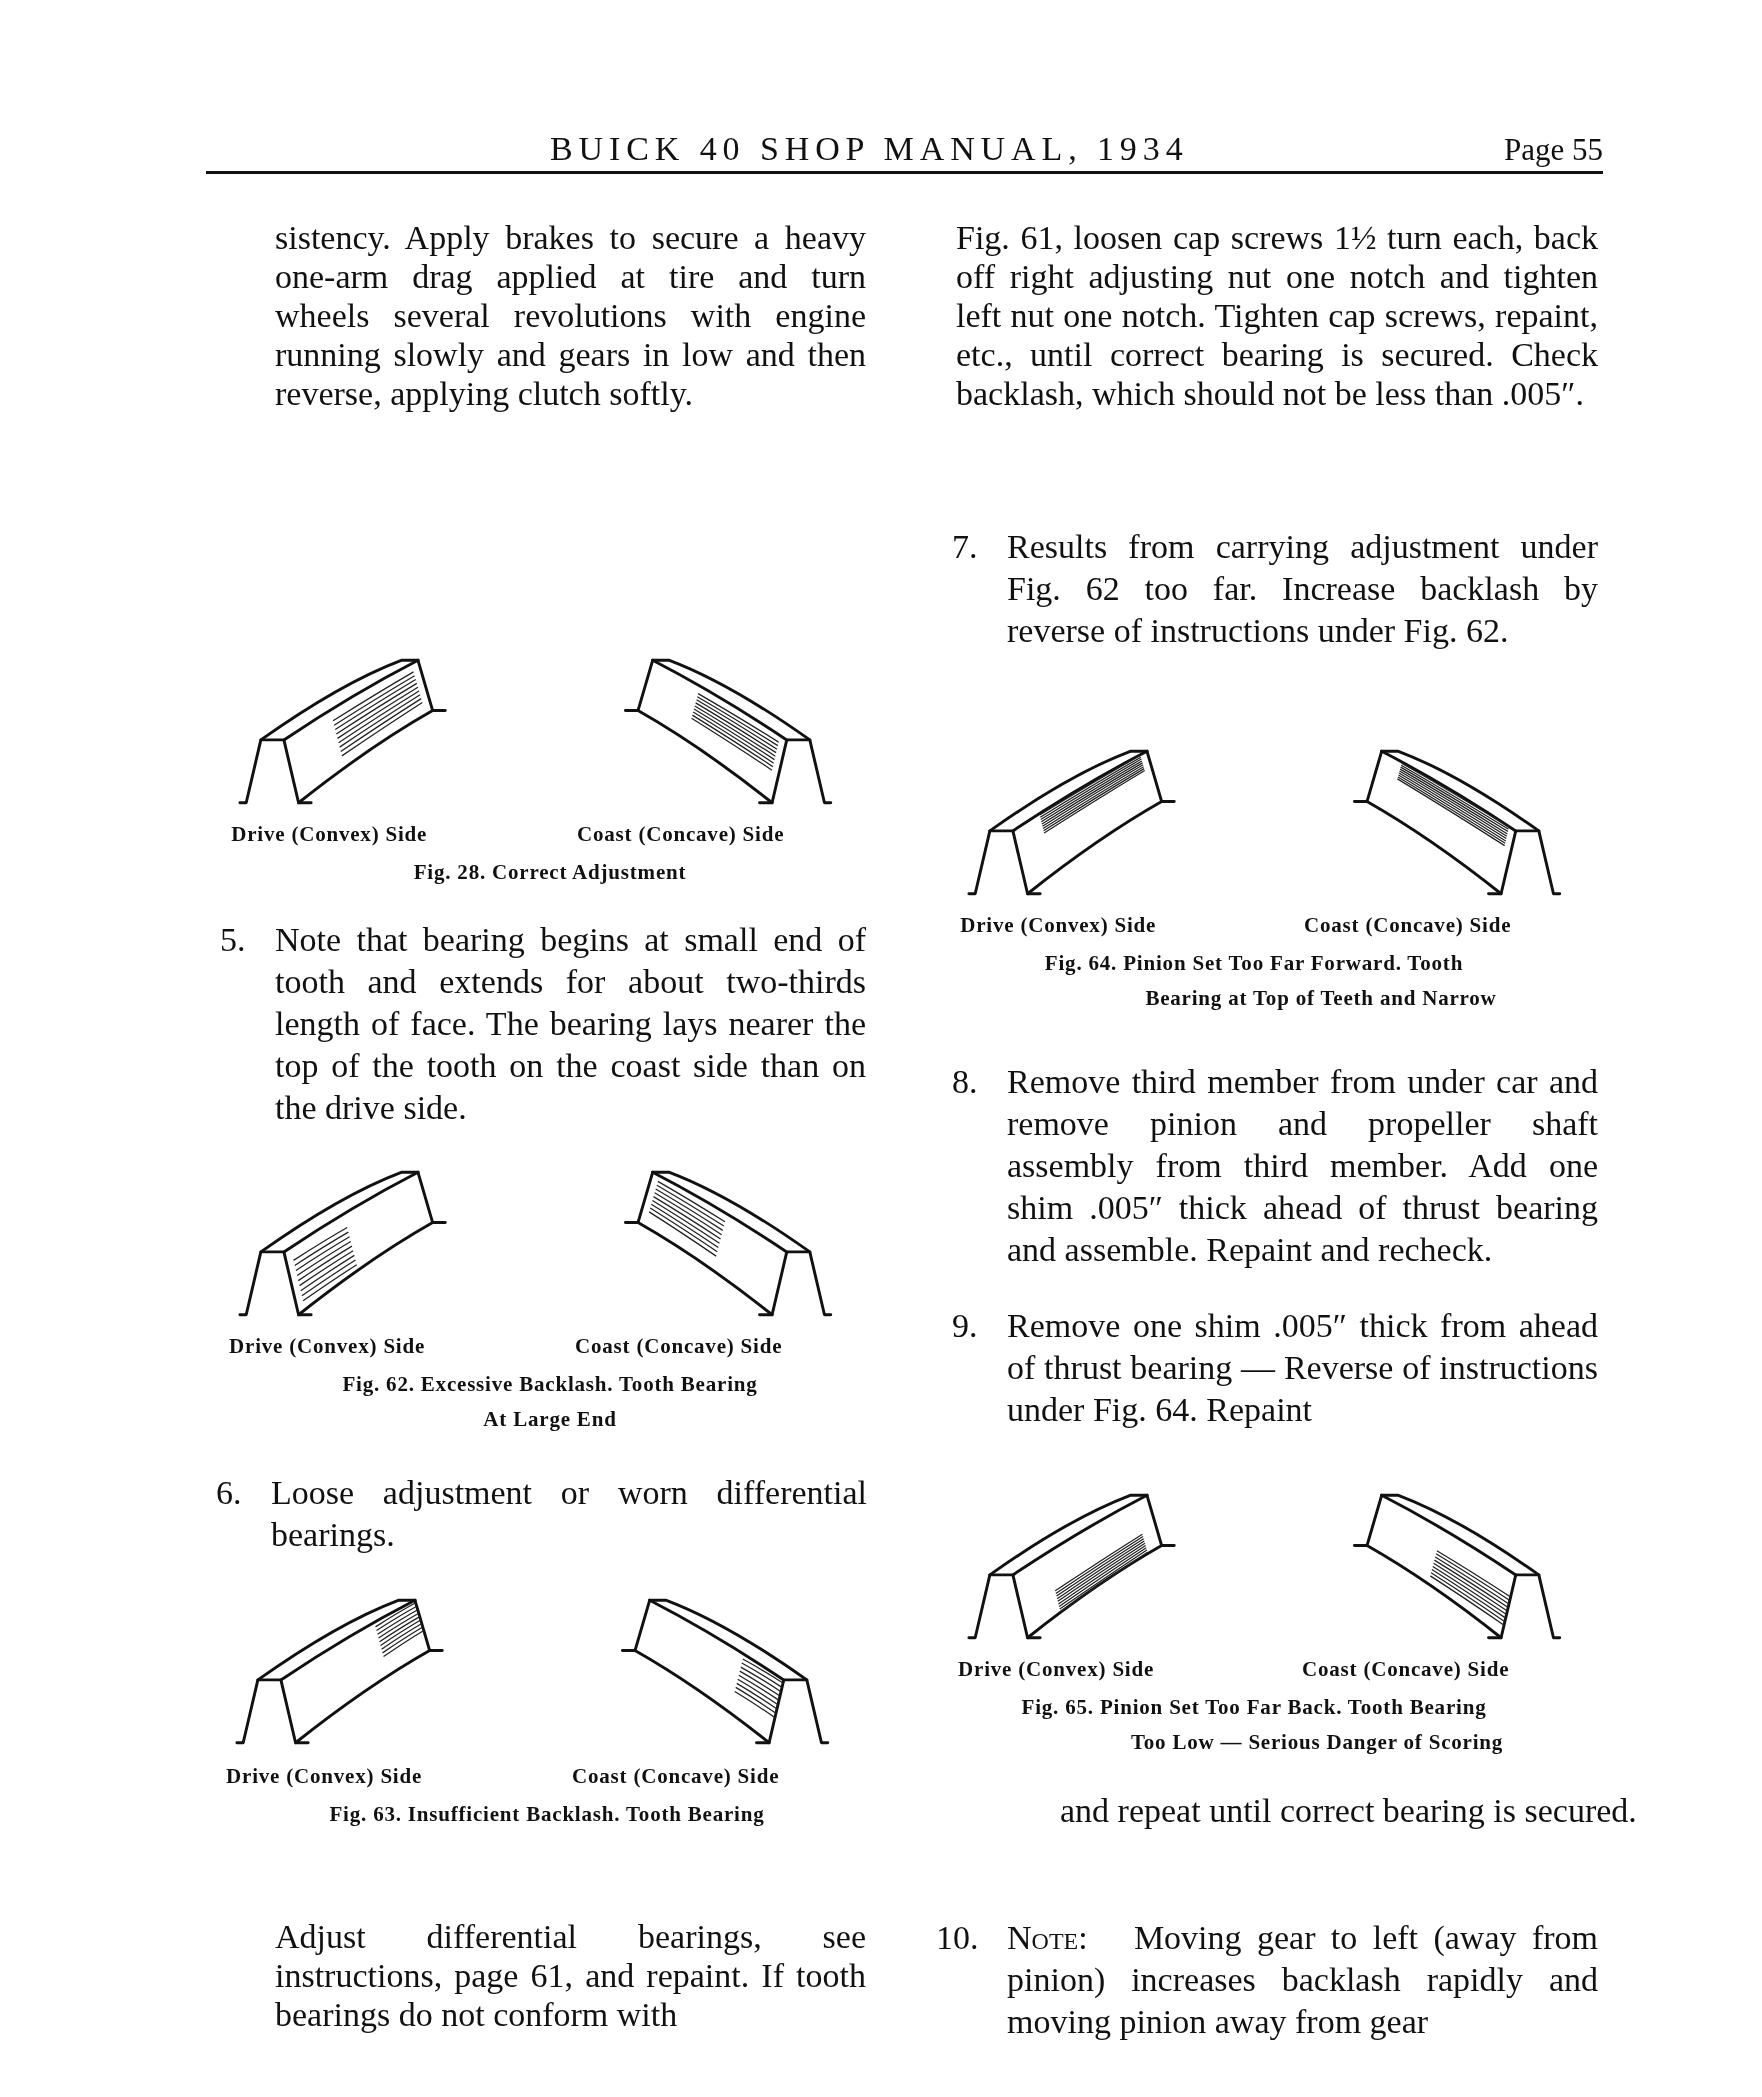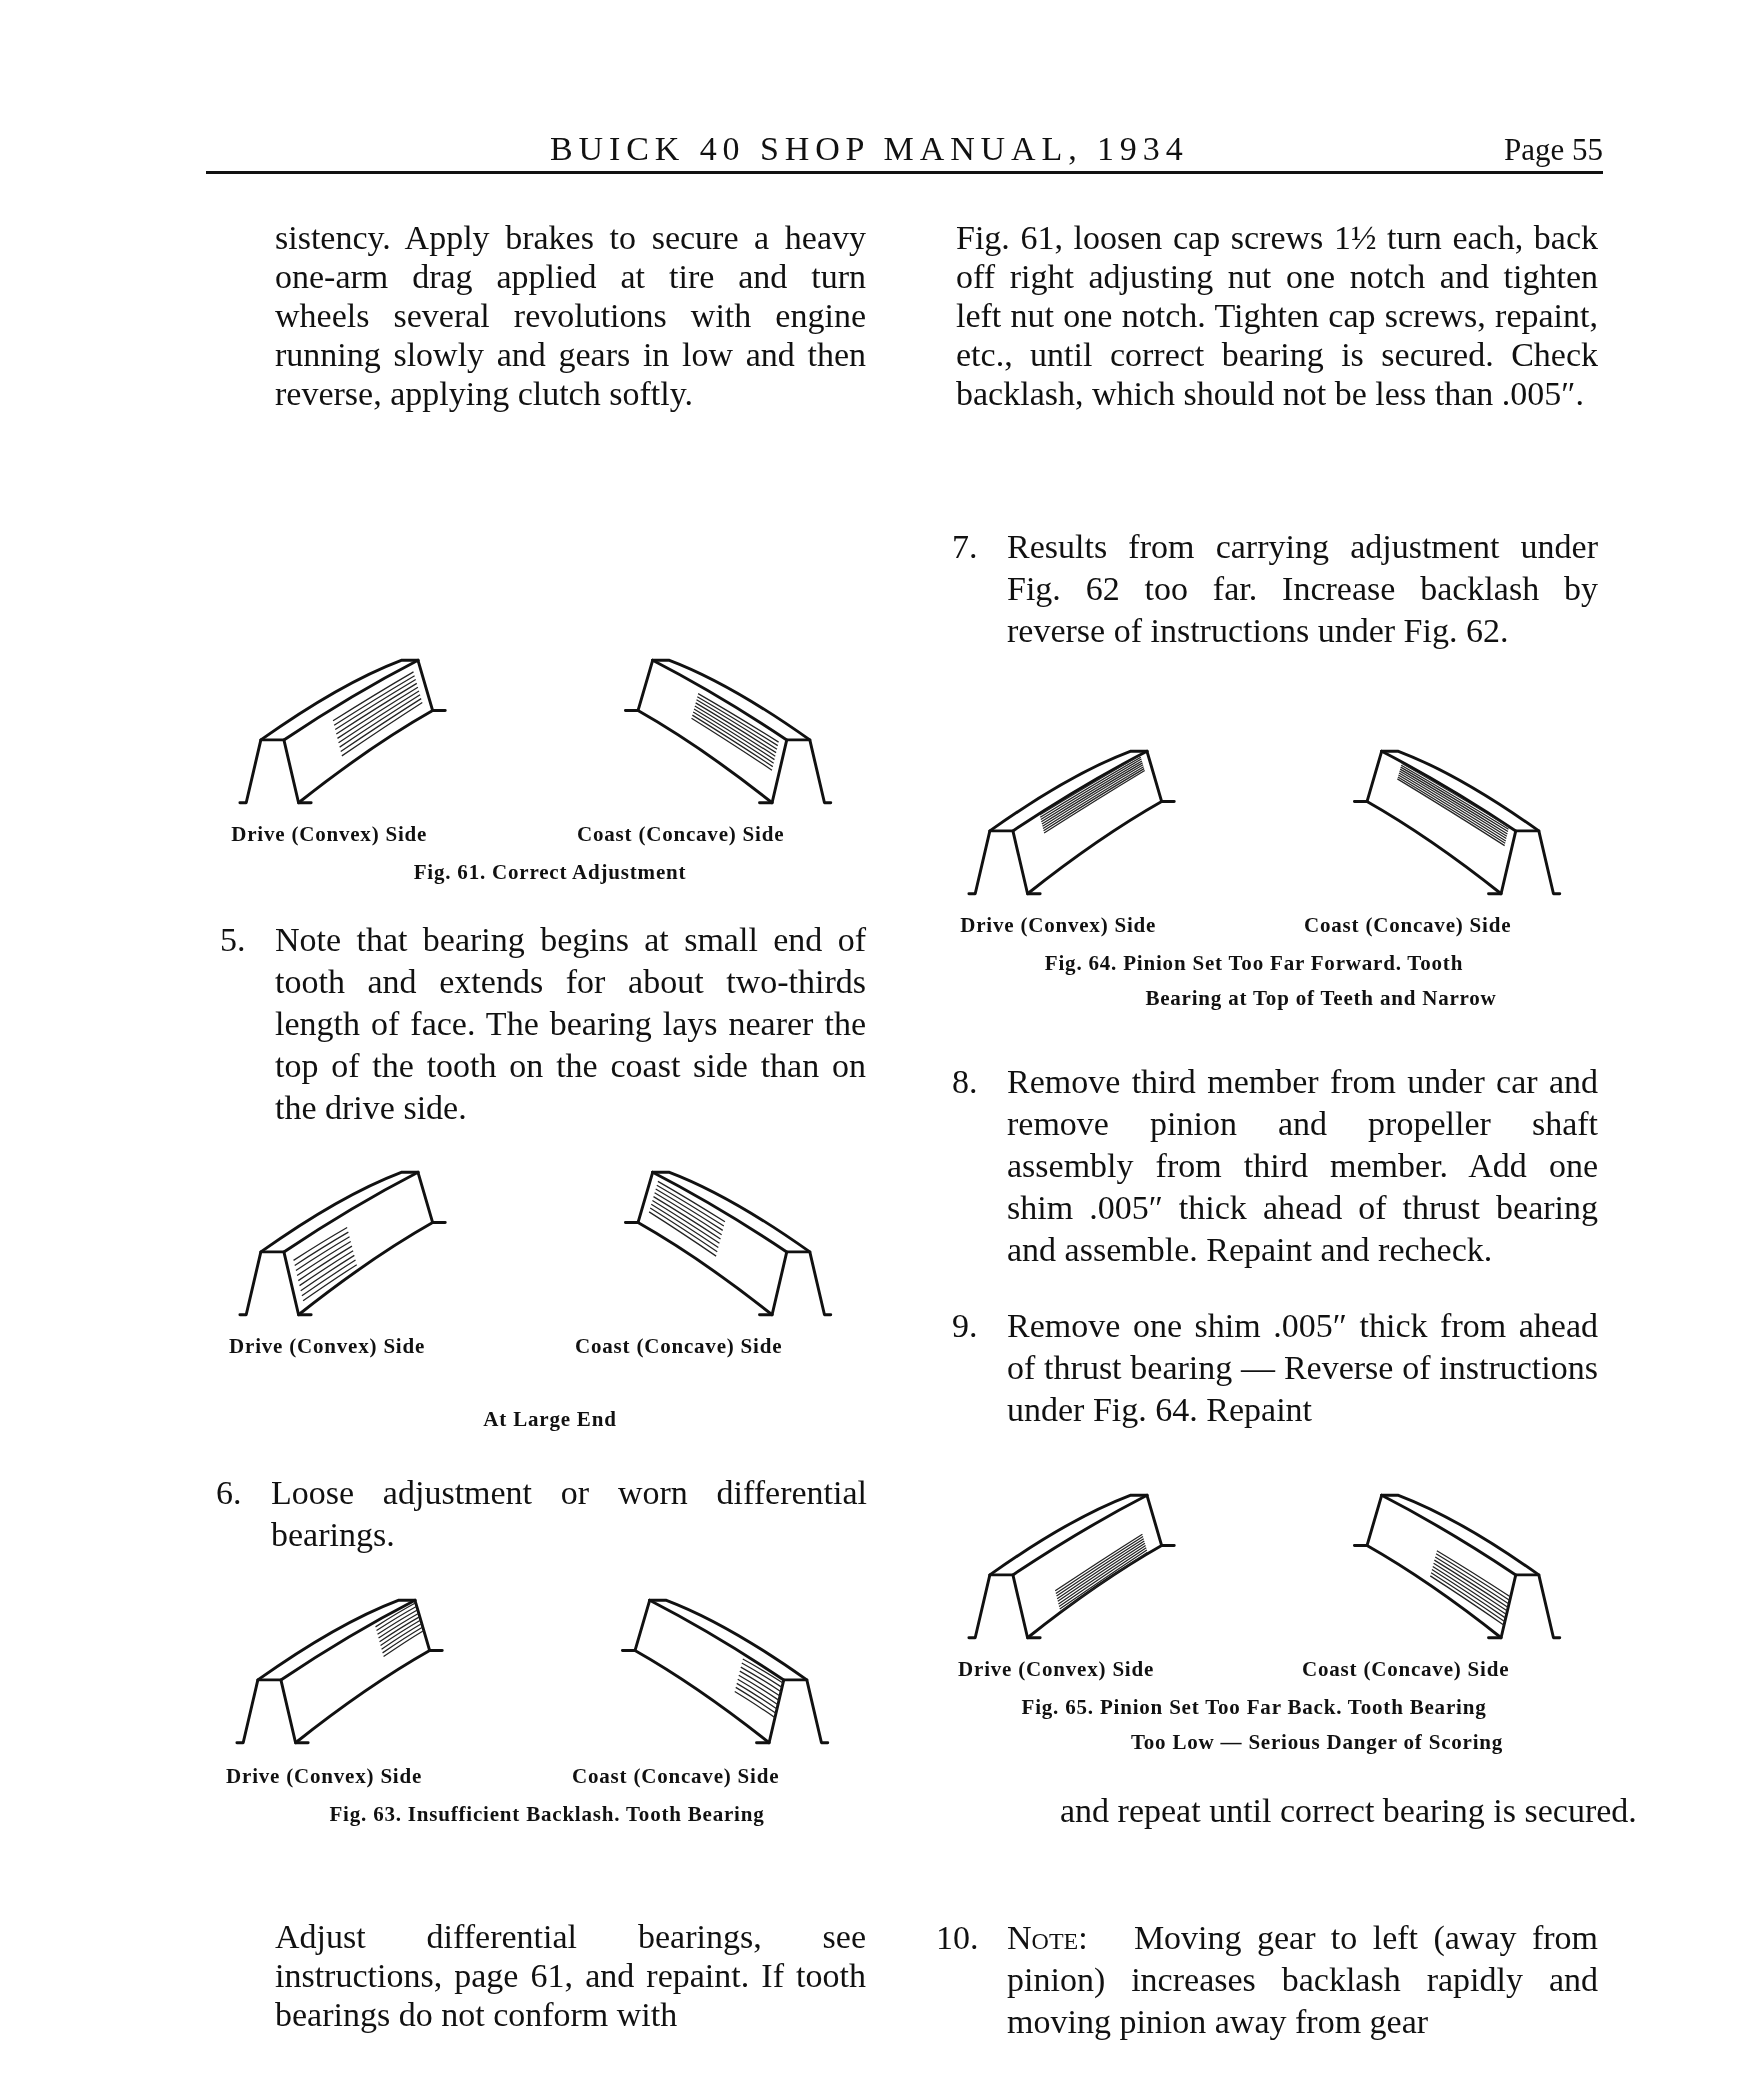--- a/index.html
+++ b/index.html
@@ -83,21 +83,21 @@
         <path d="M140.4,235.4 Q242.4,170.0 332.4,116.6" fill="none" stroke="#222" stroke-width="3"></path>
         <path d="M142.4,243.8 Q244.4,177.8 334.4,123.9" fill="none" stroke="#222" stroke-width="3"></path>
         <path d="M144.3,252.1 Q246.3,185.7 336.3,131.3" fill="none" stroke="#222" stroke-width="3"></path>
         <path d="M146.3,260.5 Q248.3,193.5 338.3,138.6" fill="none" stroke="#222" stroke-width="3"></path>
         <path d="M148.3,268.8 Q250.3,201.4 340.3,145.9" fill="none" stroke="#222" stroke-width="3"></path>
         <path d="M150.3,277.2 Q252.3,209.2 342.3,153.3" fill="none" stroke="#222" stroke-width="3"></path>
       </g>
     </svg>
   <span class="label" style="left:4.2px; top:168px;">Drive (Convex) Side</span>
   <span class="label" style="left:350px; top:168px;">Coast (Concave) Side</span>
-  <div class="caption" style="left:0; top:206px; width:646px;">Fig. 61. Correct Adjustment</div>
+  <div class="caption" style="left:0; top:206px; width:646px;">Fig. 28. Correct Adjustment</div>
 </div>
 
 <div class="num-item" style="left:275px; top:919px; width:591px;">
   <span class="num">5.</span>
   <span>Note that bearing begins at small end of tooth and extends for about two-thirds length of face. The bearing lays nearer the top of the tooth on the coast side than on the drive side.</span>
 </div>
 
 <div class="fig" style="left:227px; top:1166px; width:646px; height:268px;">
   <svg class="gear-svg" width="646" height="176" viewBox="0 0 1540 420">
       <g transform="translate(20,0)">
@@ -128,20 +128,21 @@
         <path d="M270.4,163.9 Q356.4,107.9 430.4,64.0" fill="none" stroke="#222" stroke-width="3"></path>
         <path d="M273.0,174.1 Q359.0,117.6 433.0,73.1" fill="none" stroke="#222" stroke-width="3"></path>
         <path d="M275.6,184.3 Q361.6,127.3 435.6,82.2" fill="none" stroke="#222" stroke-width="3"></path>
         <path d="M278.3,194.6 Q364.3,136.9 438.3,91.3" fill="none" stroke="#222" stroke-width="3"></path>
         <path d="M280.9,204.8 Q366.9,146.6 440.9,100.4" fill="none" stroke="#222" stroke-width="3"></path>
         <path d="M283.5,215.1 Q369.5,156.3 443.5,109.5" fill="none" stroke="#222" stroke-width="3"></path>
       </g>
     </svg>
   <span class="label" style="left:2.1px; top:168px;">Drive (Convex) Side</span>
   <span class="label" style="left:348px; top:168px;">Coast (Concave) Side</span>
+  <div class="caption" style="left:0; top:206px; width:646px;">Fig. 62. Excessive Backlash. Tooth Bearing</div>
   <div class="caption" style="left:0; top:241px; width:646px;">At Large End</div>
 </div>
 
 <div class="num-item" style="left:271px; top:1472px; width:596px;">
   <span class="num">6.</span>
   <span>Loose adjustment or worn differential bearings.</span>
 </div>
 
 <div class="fig" style="left:224px; top:1594px; width:646px; height:277px;">
   <svg class="gear-svg" width="646" height="176" viewBox="0 0 1540 420">

